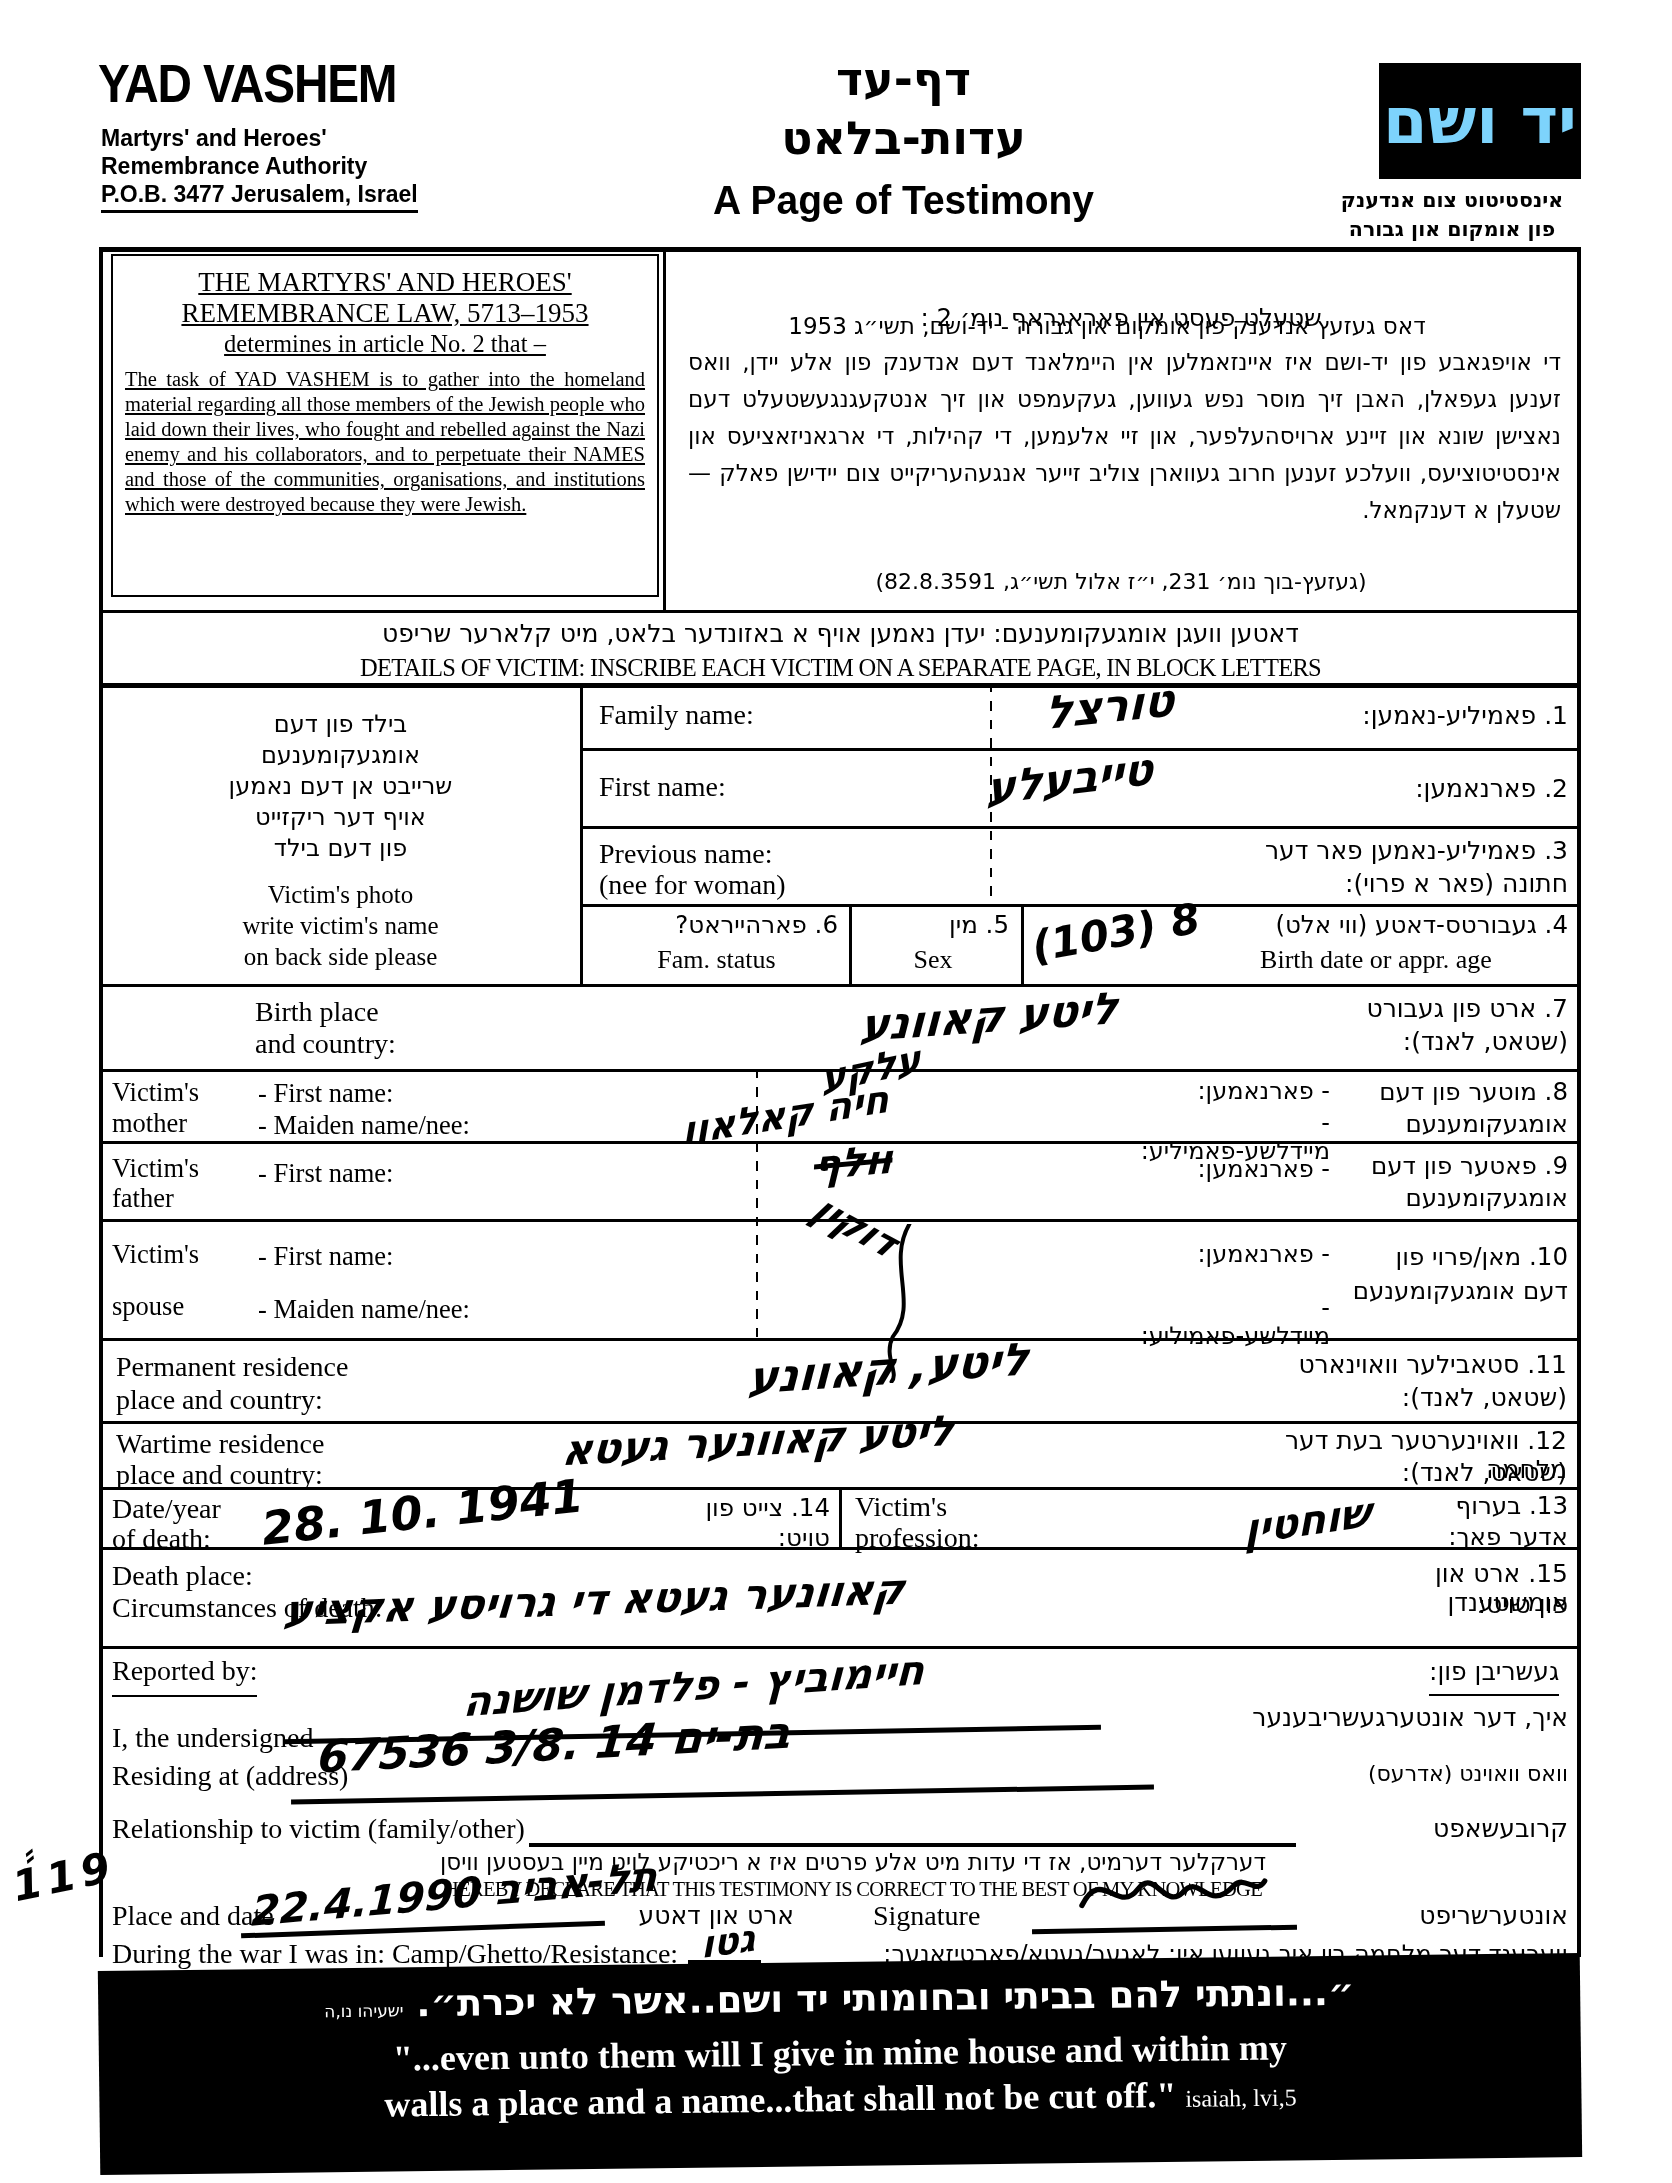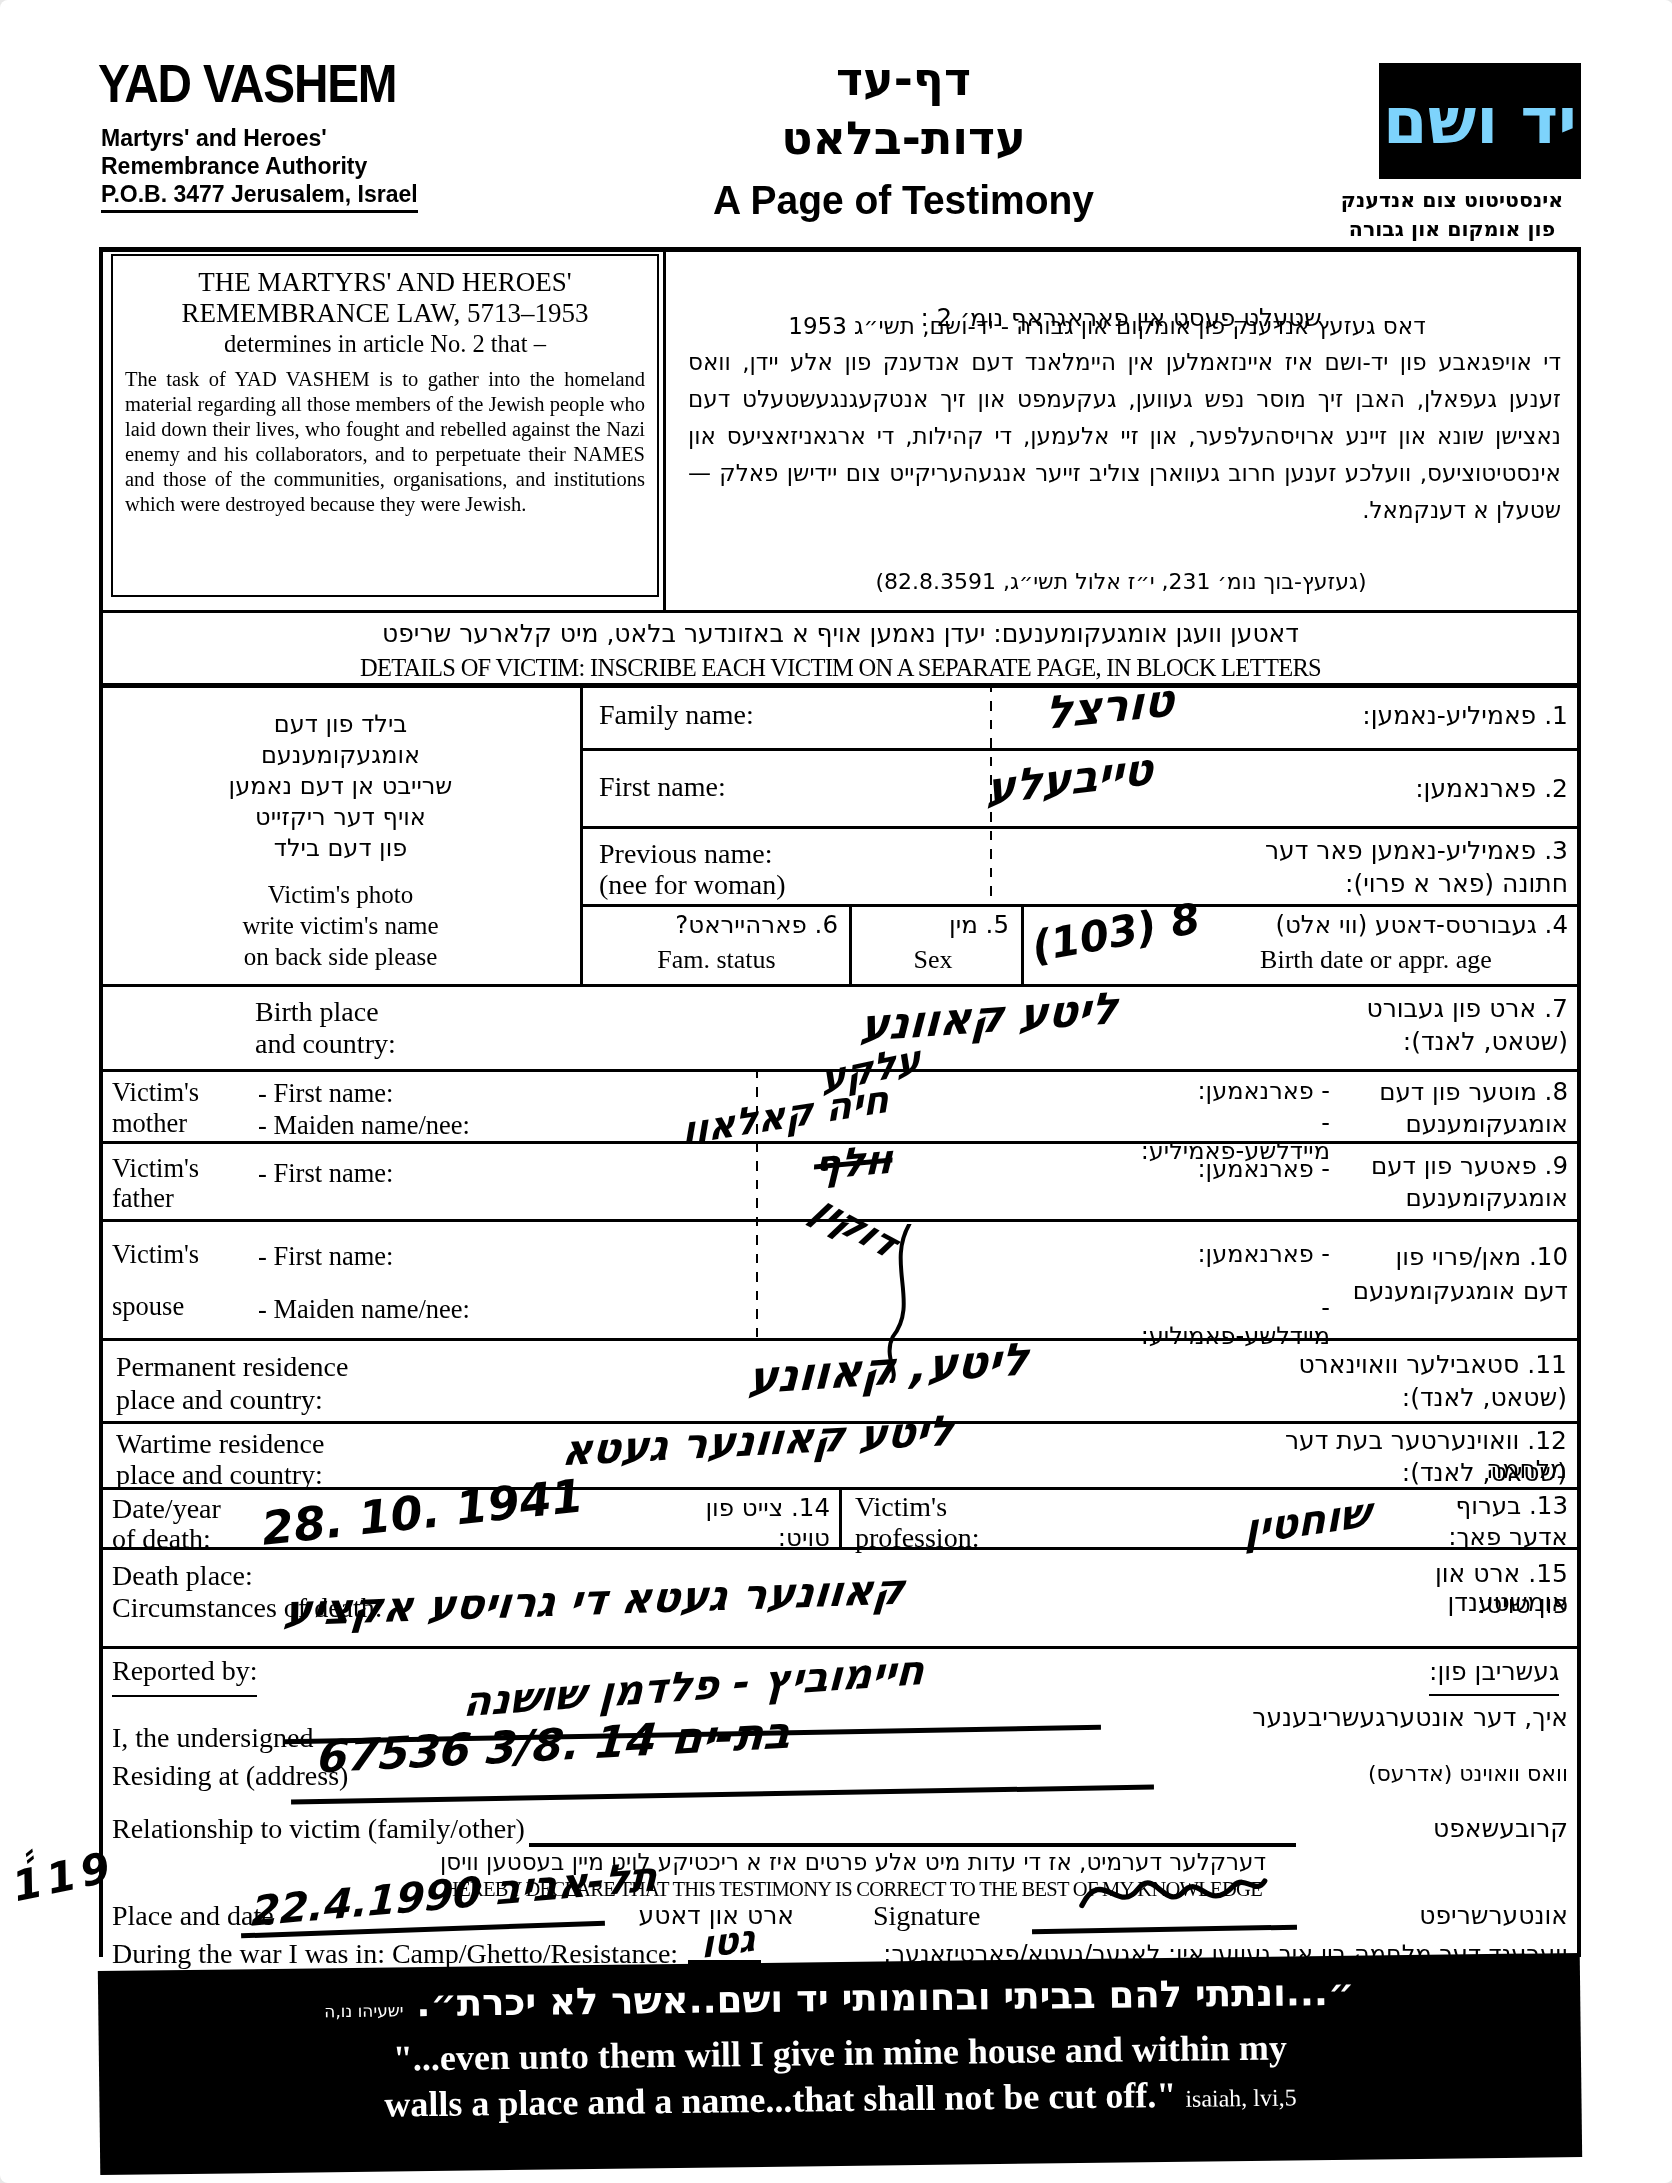--- a/index.html
+++ b/index.html
@@ -1,31 +1,31 @@
 <!DOCTYPE html>
 <html style="font-size:10.6px"><head>
 <meta charset="utf-8">
 <style>
   html,body{margin:0;padding:0;background:#e8e8e8;}
-  .page{position:relative;width:1673px;height:2183px;background:#ffffff;color:#000;overflow:hidden;border-radius:8px;}
+  .page{position:relative;width:1673px;height:2183px;background:#ffffff;color:#000;overflow:hidden;}
   .abs{position:absolute;}
   .en{font-family:"Liberation Serif",serif;}
   .ens{font-family:"Liberation Sans",sans-serif;}
   .yi{font-family:"DejaVu Sans",sans-serif;direction:rtl;}
   .hw{font-family:"DejaVu Sans",sans-serif;font-style:italic;font-weight:600;direction:rtl;white-space:nowrap;}
   .hw-ltr{direction:ltr;}
   .hline{background:#000;height:2.6px;}
   .vline{background:#000;width:2.6px;}
   .dline{width:2px;background-image:repeating-linear-gradient(to bottom,#000 0 9.3px,transparent 9.3px 18.5px);}
   .center{text-align:center;}
   .right{text-align:right;}
   .ul{border-bottom:2.6px solid #000;padding-bottom:8px;}
   .strike{text-decoration:line-through;text-decoration-thickness:4.6px;}
   .wavy-ul{text-decoration:underline;text-decoration-style:wavy;text-decoration-thickness:2px;text-underline-offset:4px;}
-  .lawbox{border:2.6px solid #000;}
+  .lawbox{border:2.6px solid #000;text-decoration:underline;}
   .banner{background:#000;color:#fff;}
   .nowrap{white-space:nowrap;}
 </style>
 </head>
 <body>
 
 <div class="page">
 
   <div class="abs ens" style="left:98px;top:53px;font-size:53px;font-weight:bold;letter-spacing:-1.3px;transform:scaleX(.9);transform-origin:left;">YAD VASHEM</div>
   <div class="abs ens" style="left:101px;top:124px;font-size:23px;font-weight:bold;line-height:28px;">

